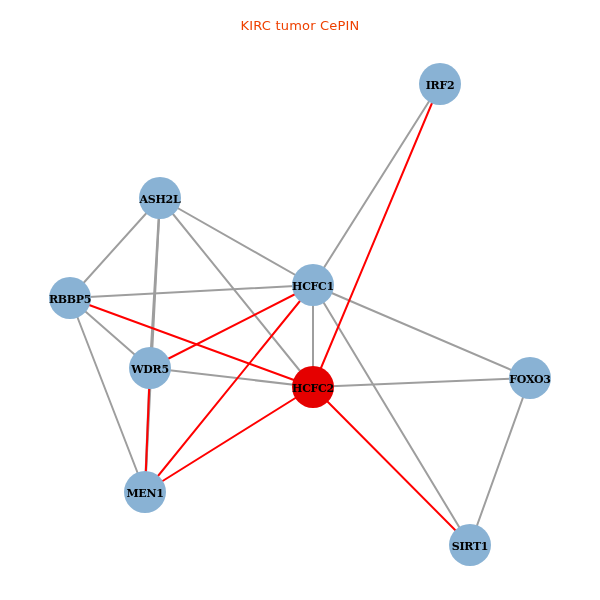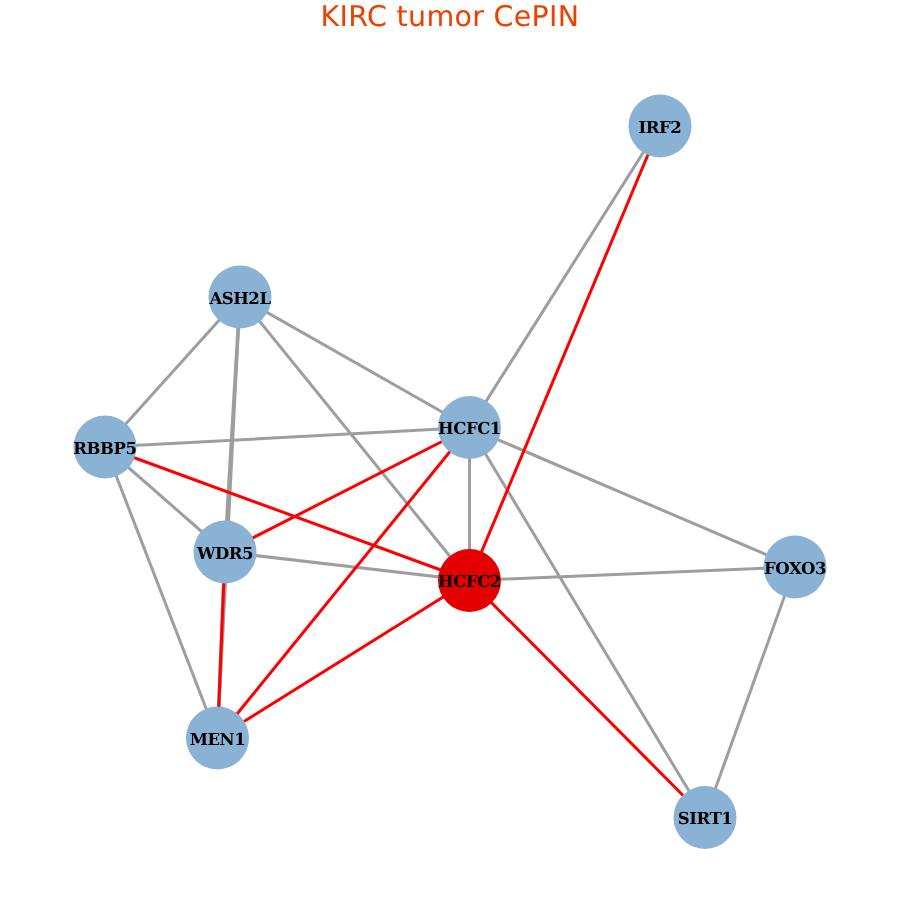--- a/index.html
+++ b/index.html
@@ -19,22 +19,23 @@
     width: 600px;
     height: 600px;
     background: #ffffff;
   }
   #chart-title {
     position: absolute;
     top: 0;
     left: 0;
     width: 600px;
     text-align: center;
+    padding-top: 18px;
     font-family: "DejaVu Sans", sans-serif;
-    font-size: 19px;
+    font-size: 13px;
     letter-spacing: 0.2px;
     color: #EE4000;
     user-select: none;
   }
   #graph-svg {
     position: absolute;
     top: 0;
     left: 0;
     width: 600px;
     height: 600px;

